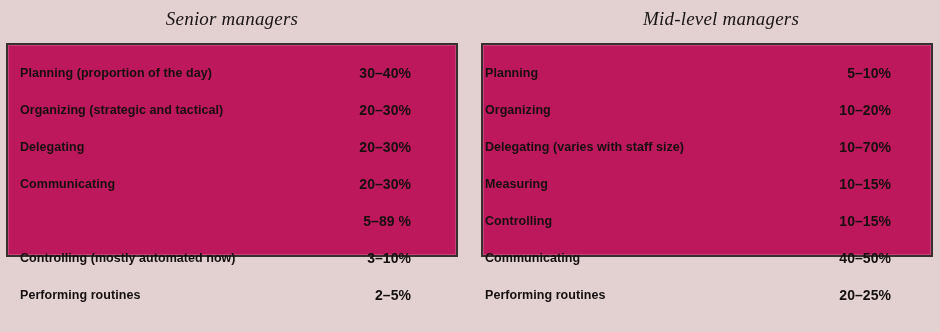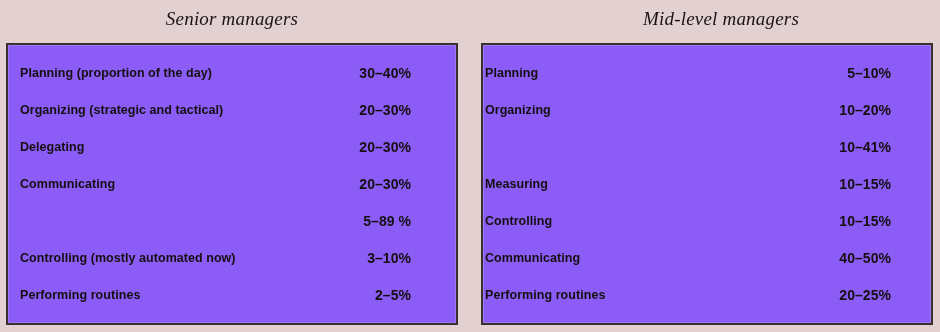--- a/index.html
+++ b/index.html
@@ -35,24 +35,24 @@
     letter-spacing: 0.2px;
     white-space: nowrap;
   }
   .heading-left  { left: 6px;   width: 452px; }
   .heading-right { left: 495px; width: 452px; }
 
   
   .panel-box {
     position: absolute;
     top: 43px;
-    height: 282px;
+    height: 214px;
     box-sizing: border-box;
     border: 2px solid #37302f;
-    background: #8b5cf6;
+    background: #be185d;
     box-shadow: inset 0 0 0 1px rgba(255,255,255,0.18);
   }
   .box-left  { left: 6px;   width: 452px; }
   .box-right { left: 481px; width: 452px; }
 
   .rows {
     position: absolute;
     left: 0;
     right: 0;
     top: 0;
@@ -141,21 +141,22 @@
 
       <div class="row">
         <span class="row-label">Planning</span>
         <span class="row-value">5–10%</span>
       </div>
       <div class="row">
         <span class="row-label">Organizing</span>
         <span class="row-value">10–20%</span>
       </div>
       <div class="row">
-        <span class="row-value">10–41%</span>
+        <span class="row-label">Delegating (varies with staff size)</span>
+        <span class="row-value">10–70%</span>
       </div>
       <div class="row">
         <span class="row-label">Measuring</span>
         <span class="row-value">10–15%</span>
       </div>
       <div class="row">
         <span class="row-label">Controlling</span>
         <span class="row-value">10–15%</span>
       </div>
       <div class="row">

